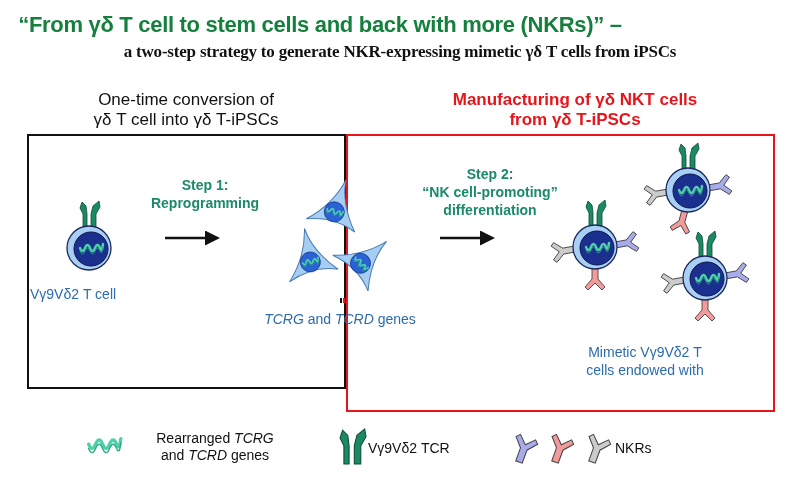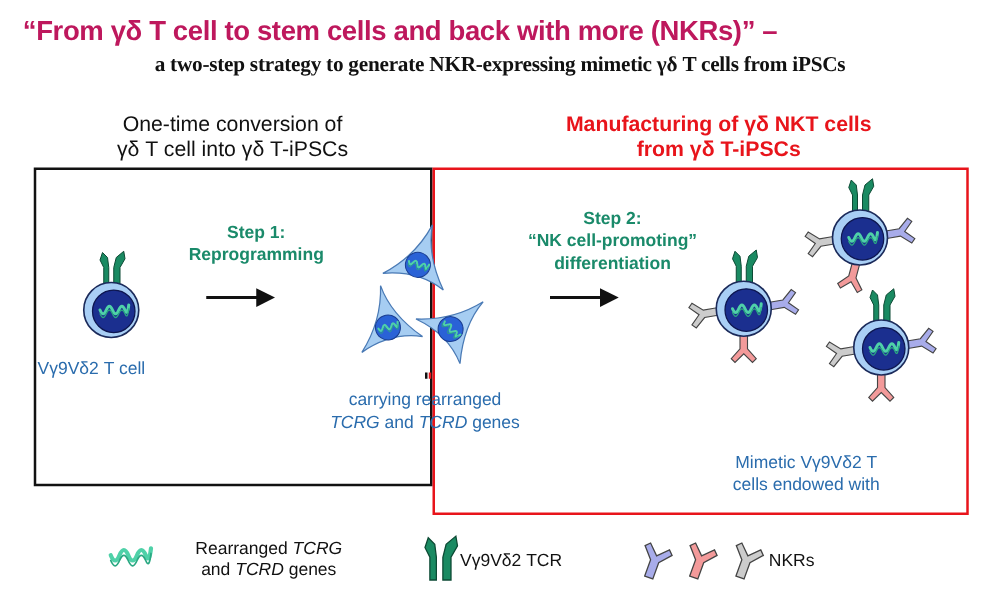--- a/index.html
+++ b/index.html
@@ -1,19 +1,19 @@
 <!DOCTYPE html>
 <html><head>
 <meta charset="utf-8">
 <style>
   html, body { margin: 0; padding: 0; background: #ffffff; }
   body { width: 800px; height: 479px; position: relative; overflow: hidden;
          font-family: "Liberation Sans", sans-serif; }
   .abs { position: absolute; }
-  .title1 { left: 0; width: 640px; top: 12px; text-align: center; font-size: 22px; font-weight: bold; color: #be185d; letter-spacing: -0.3px; }
+  .title1 { left: 0; width: 640px; top: 12px; text-align: center; font-size: 22px; font-weight: bold; color: #15803d; letter-spacing: -0.3px; }
   .title2 { left: 0; width: 800px; top: 42px; text-align: center; font-size: 17px; font-weight: bold; color: #111; letter-spacing: -0.2px; font-family: Liberation Serif, serif; }
   .sec-left { left: 28px; width: 316px; top: 90px; text-align: center; font-size: 17px; font-weight: normal; color: #111; line-height: 20px; }
   .sec-right { left: 380px; width: 390px; top: 90px; text-align: center; font-size: 17px; font-weight: bold; color: #e8141b; line-height: 20px; }
   .box-black { left: 27px; top: 134px; width: 315px; height: 251px; border: 2.5px solid #111; }
   .box-red { left: 346px; top: 134px; width: 425px; height: 274px; border: 2.5px solid #e8141b; }
   .step { text-align: center; font-size: 14px; font-weight: bold; color: #1a8a6a; line-height: 18px; }
   .blue-lbl { text-align: center; font-size: 14px; font-weight: normal; color: #2a6cad; line-height: 18px; }
   .legend { font-size: 14px; color: #111; line-height: 17px; }
   i { font-style: italic; }
   svg { position: absolute; left: 0; top: 0; }
@@ -132,24 +132,23 @@
   <div>Reprogramming</div>
 </div>
 <div class="abs step" style="left:420px; top:165px; width:140px;">
   <div>Step 2:</div>
   <div>“NK cell-promoting”</div>
   <div>differentiation</div>
 </div>
 
 <div class="abs blue-lbl" style="left:30px; top:285px; width:120px; text-align:left;">Vγ9Vδ2 T cell</div>
 <div class="abs blue-lbl" style="left:240px; top:310px; width:200px;">
-  <div>carrying rearranged</div>
   <div><i>TCRG</i><span> and </span><i>TCRD</i><span> genes</span></div>
 </div>
-<div class="abs blue-lbl" style="left:570px; top:360px; width:150px;">
+<div class="abs blue-lbl" style="left:570px; top:343px; width:150px;">
   <div>Mimetic Vγ9Vδ2 T</div>
   <div>cells endowed with</div>
 </div>
 
 <div class="abs legend" style="left:145px; top:430px; width:140px; text-align:center;">
   <div><span>Rearranged </span><i>TCRG</i></div>
   <div><span>and </span><i>TCRD</i><span> genes</span></div>
 </div>
 <div class="abs legend" style="left:368px; top:440px;">Vγ9Vδ2 TCR</div>
 <div class="abs legend" style="left:615px; top:440px;">NKRs</div>

